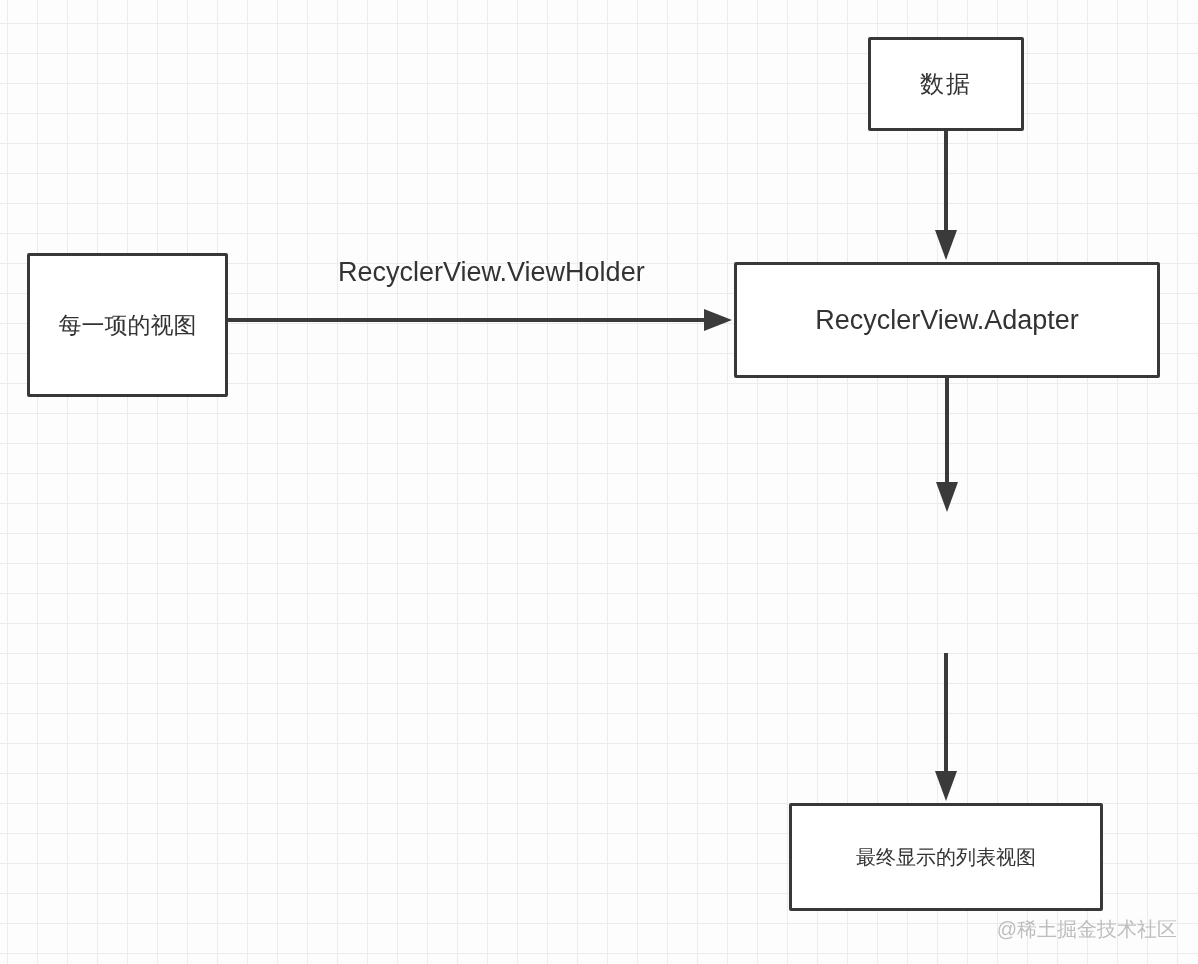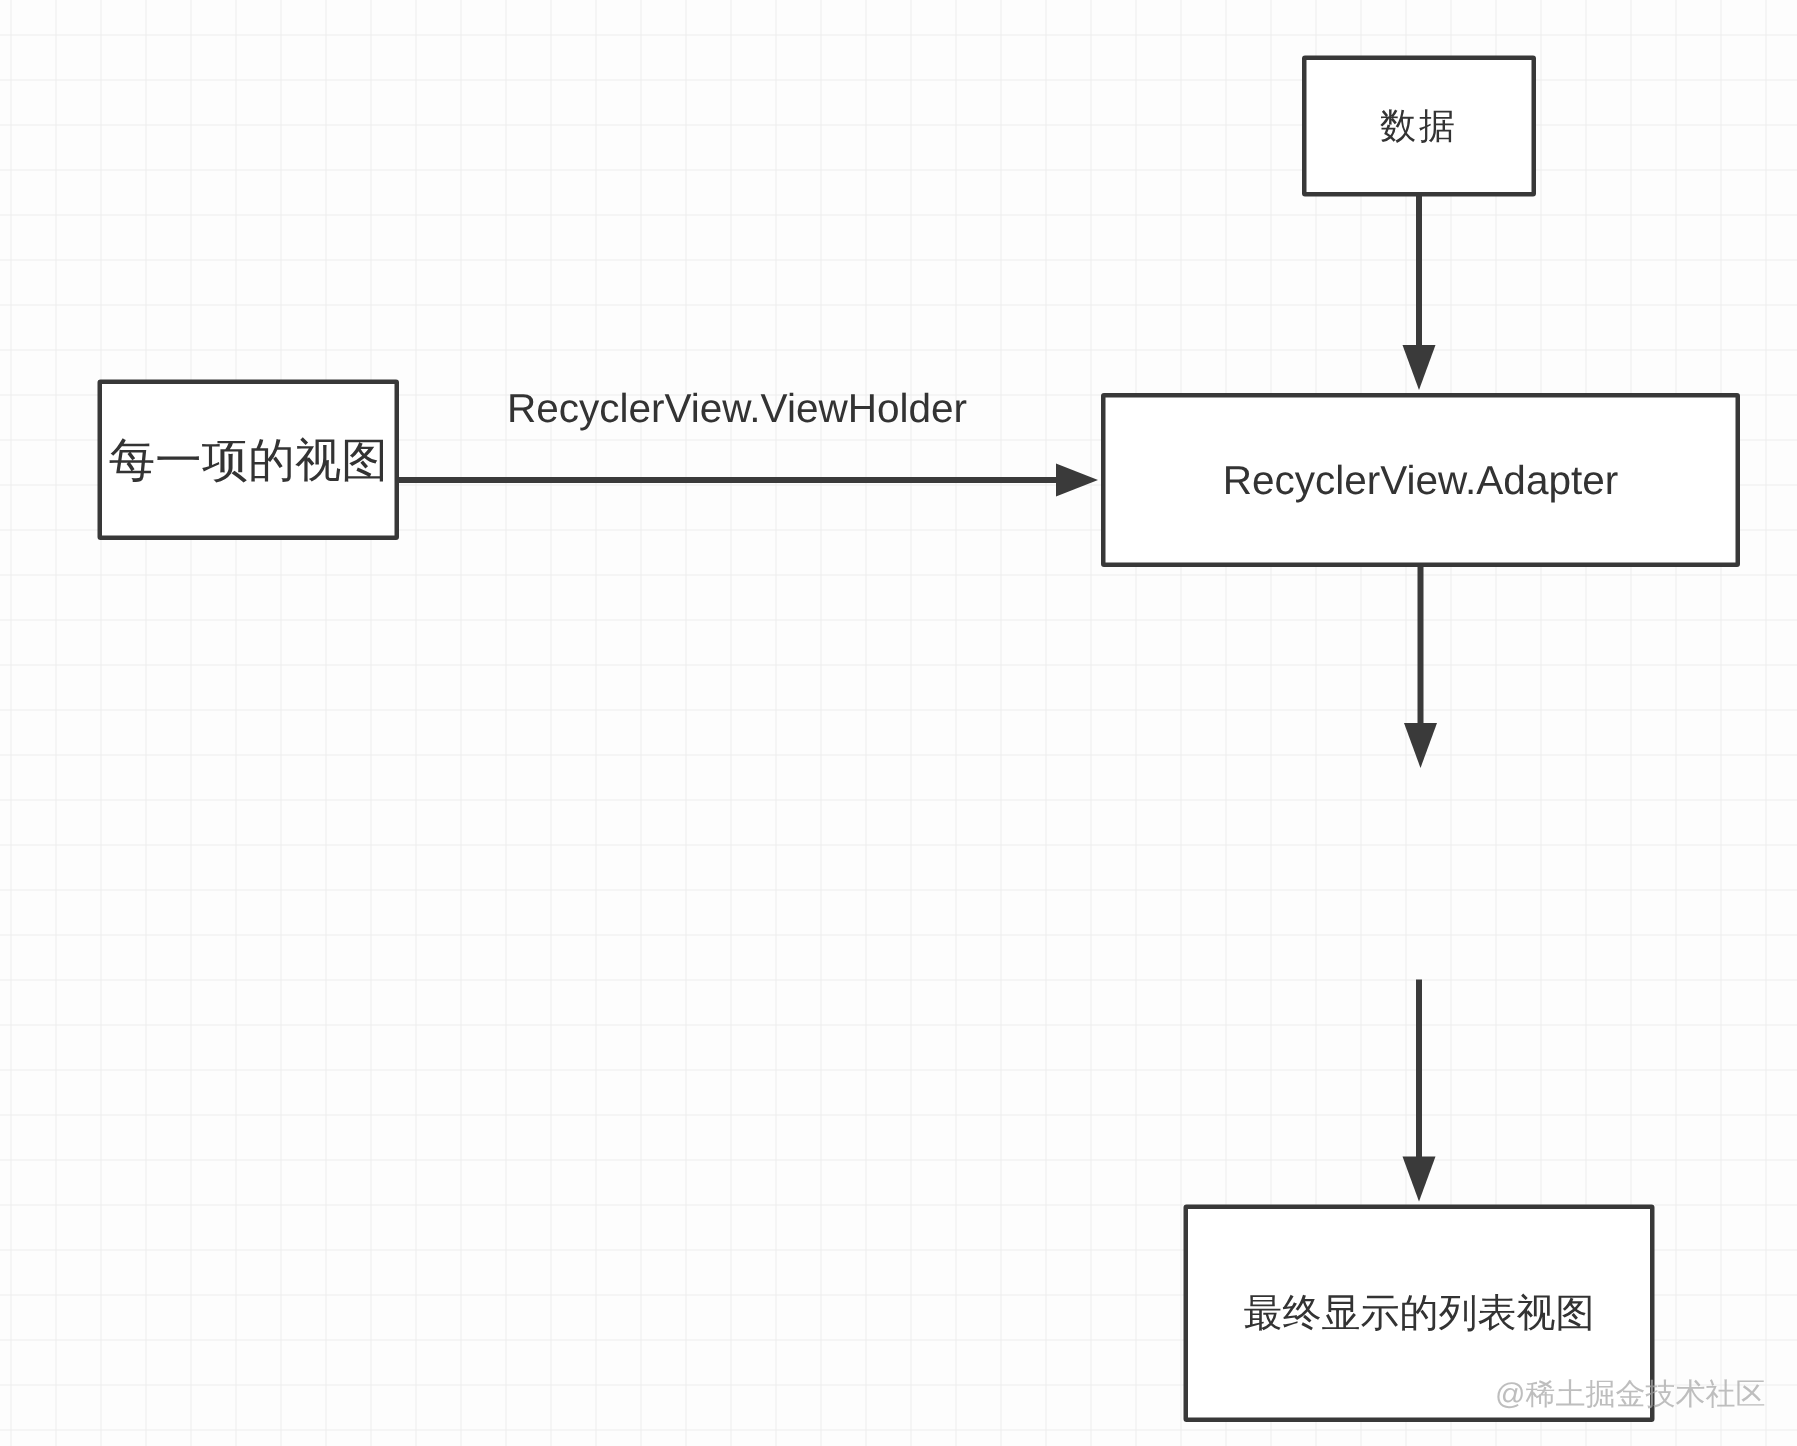--- a/index.html
+++ b/index.html
@@ -42,24 +42,24 @@
     background: #ffffff;
     border: 3.5px solid #383838;
     border-radius: 2px;
     display: flex;
     align-items: center;
     justify-content: center;
     text-align: center;
     color: #333333;
   }
   .node-data          { left: 868px; top: 13px;  width: 156px; height: 94px;  font-size: 24px; letter-spacing: 2px; margin-top: 24px; }
-  .node-item-view     { left: 27px;  top: 253px; width: 201px; height: 107px; font-size: 31px; margin-left: 38px; }
+  .node-item-view     { left: 27px;  top: 253px; width: 201px; height: 144px; font-size: 23px; }
   .node-adapter       { left: 734px; top: 262px; width: 426px; height: 116px; font-size: 27px; }
   .node-layoutmanager { left: 737px; top: 514px; width: 418px; height: 139px; font-size: 27px; }
-  .node-final-list    { left: 789px; top: 803px; width: 314px; height: 145px; font-size: 26px; }
+  .node-final-list    { left: 789px; top: 803px; width: 314px; height: 108px; font-size: 20px; }
   .edge-label {
     position: absolute;
     left: 338px;
     top: 257px;
     font-size: 27px;
     color: #333333;
     white-space: nowrap;
   }
   .watermark {
     position: absolute;

